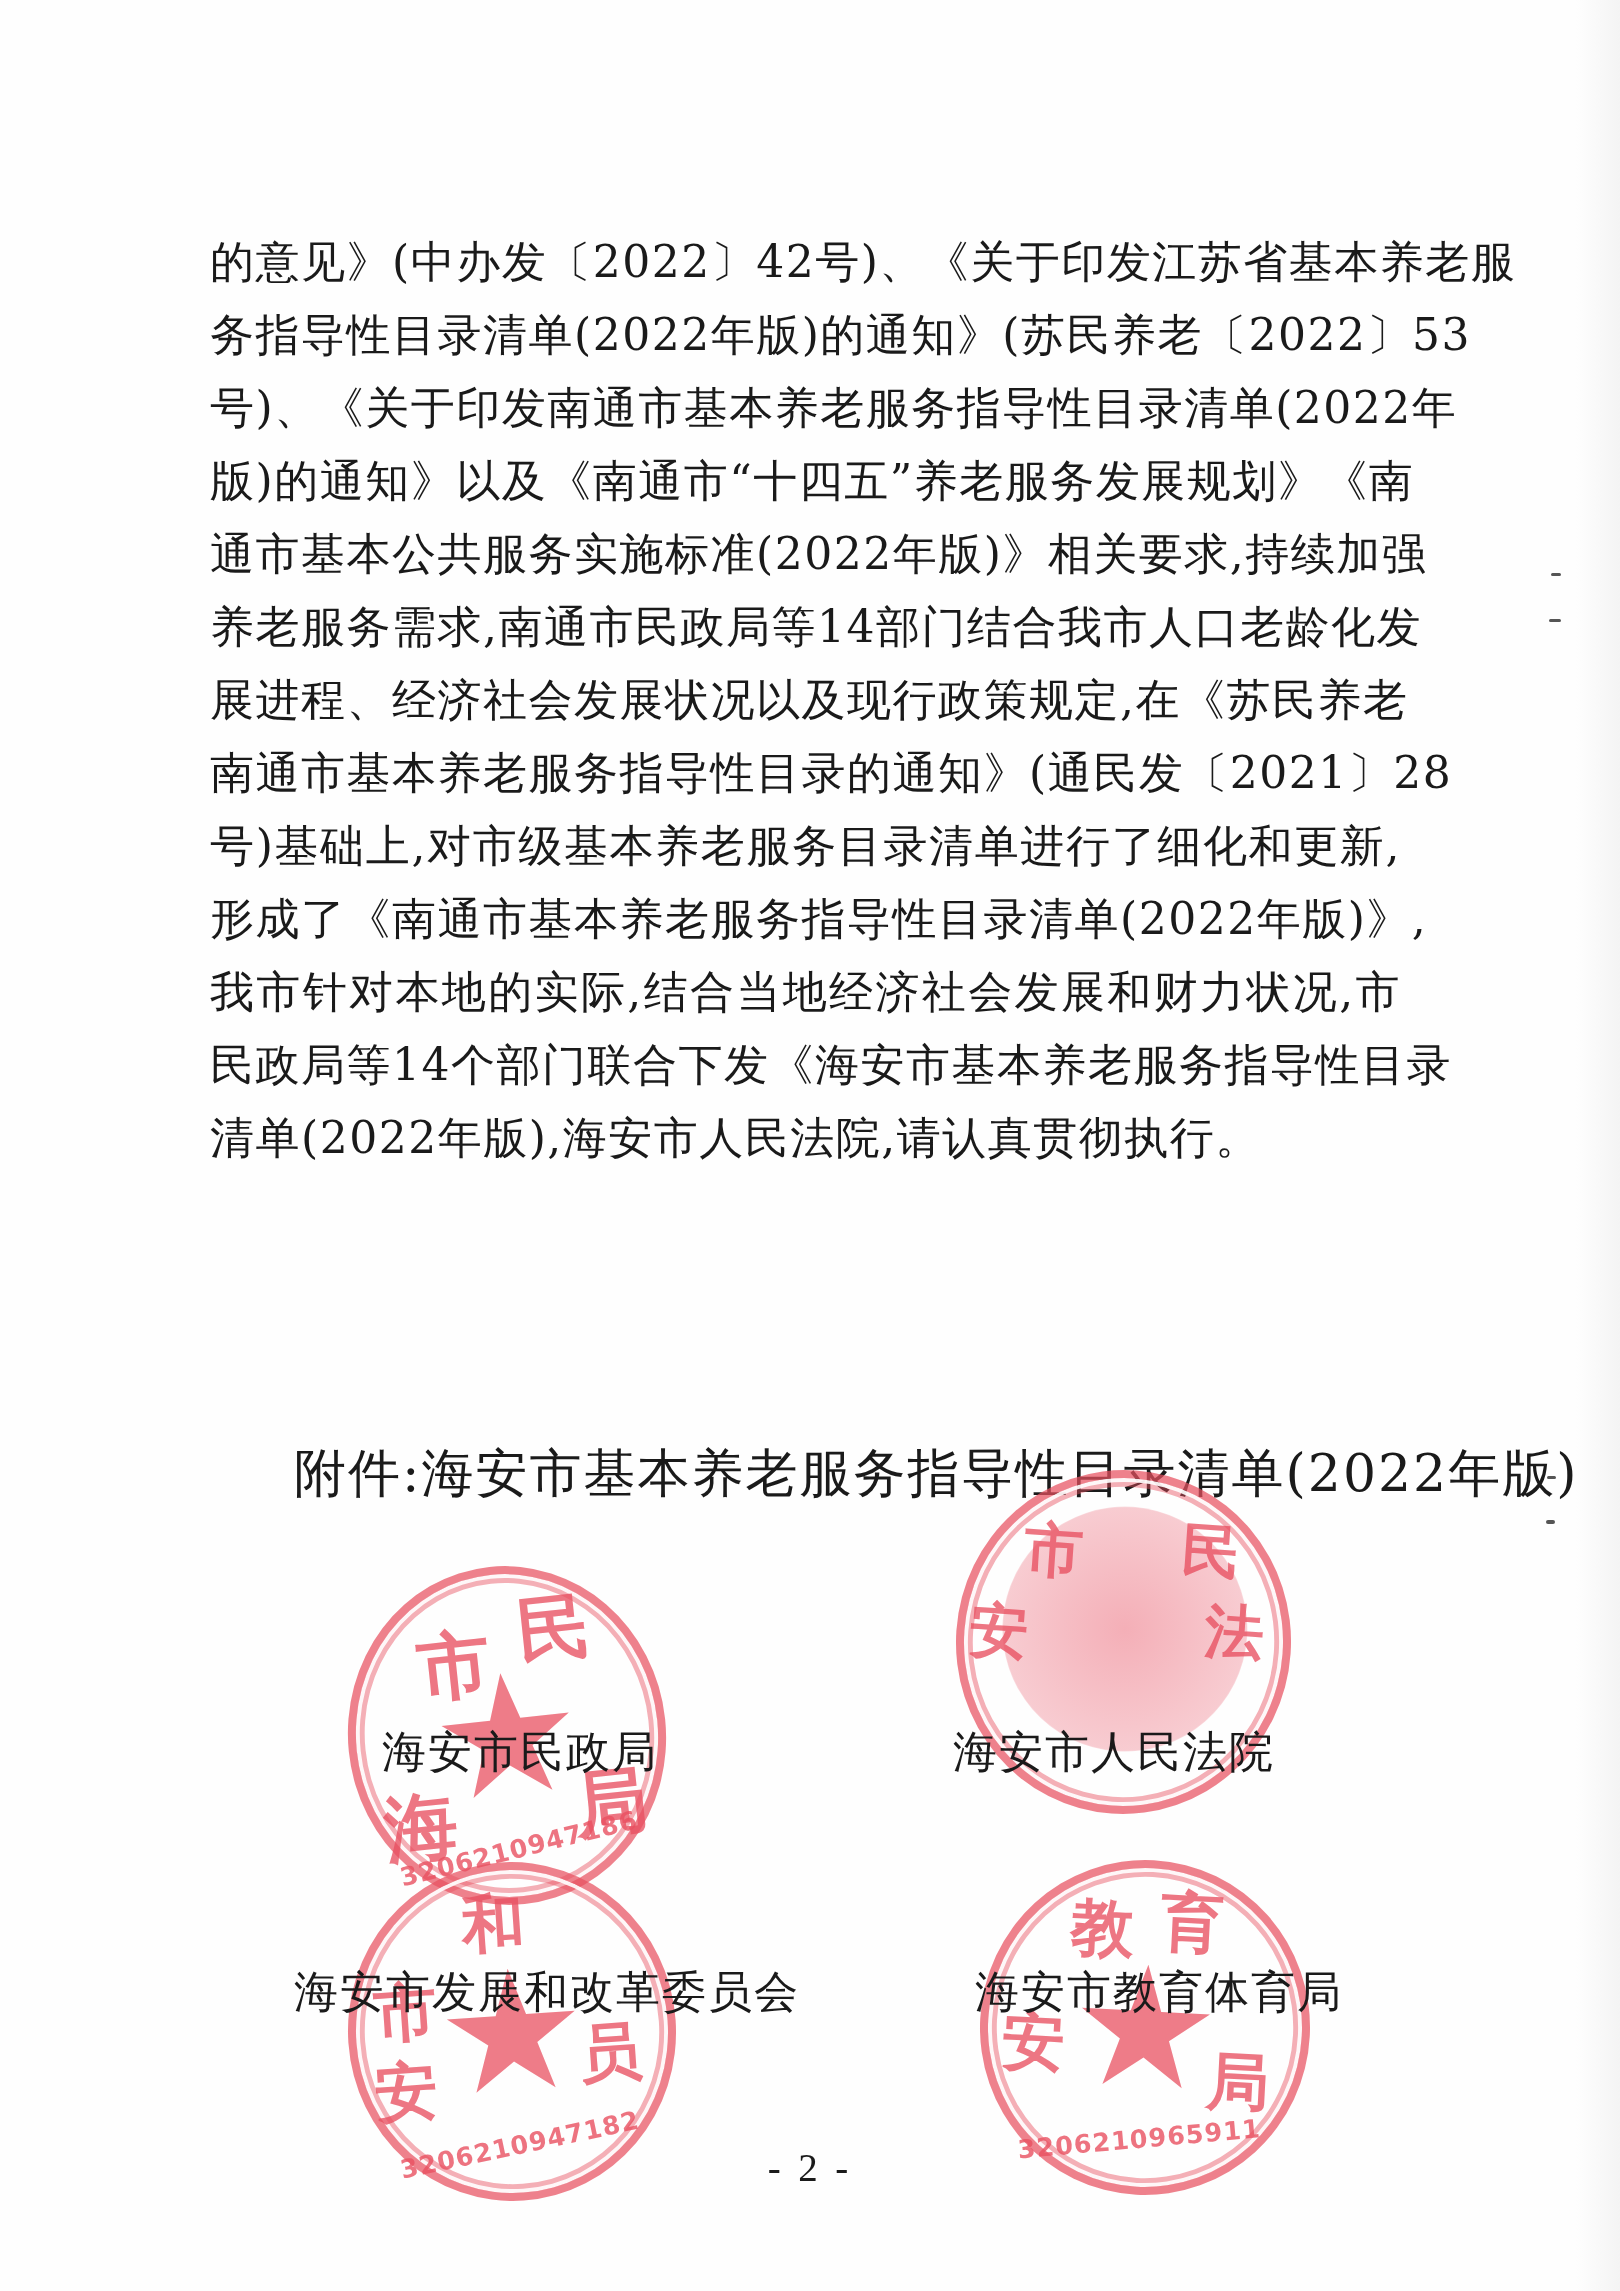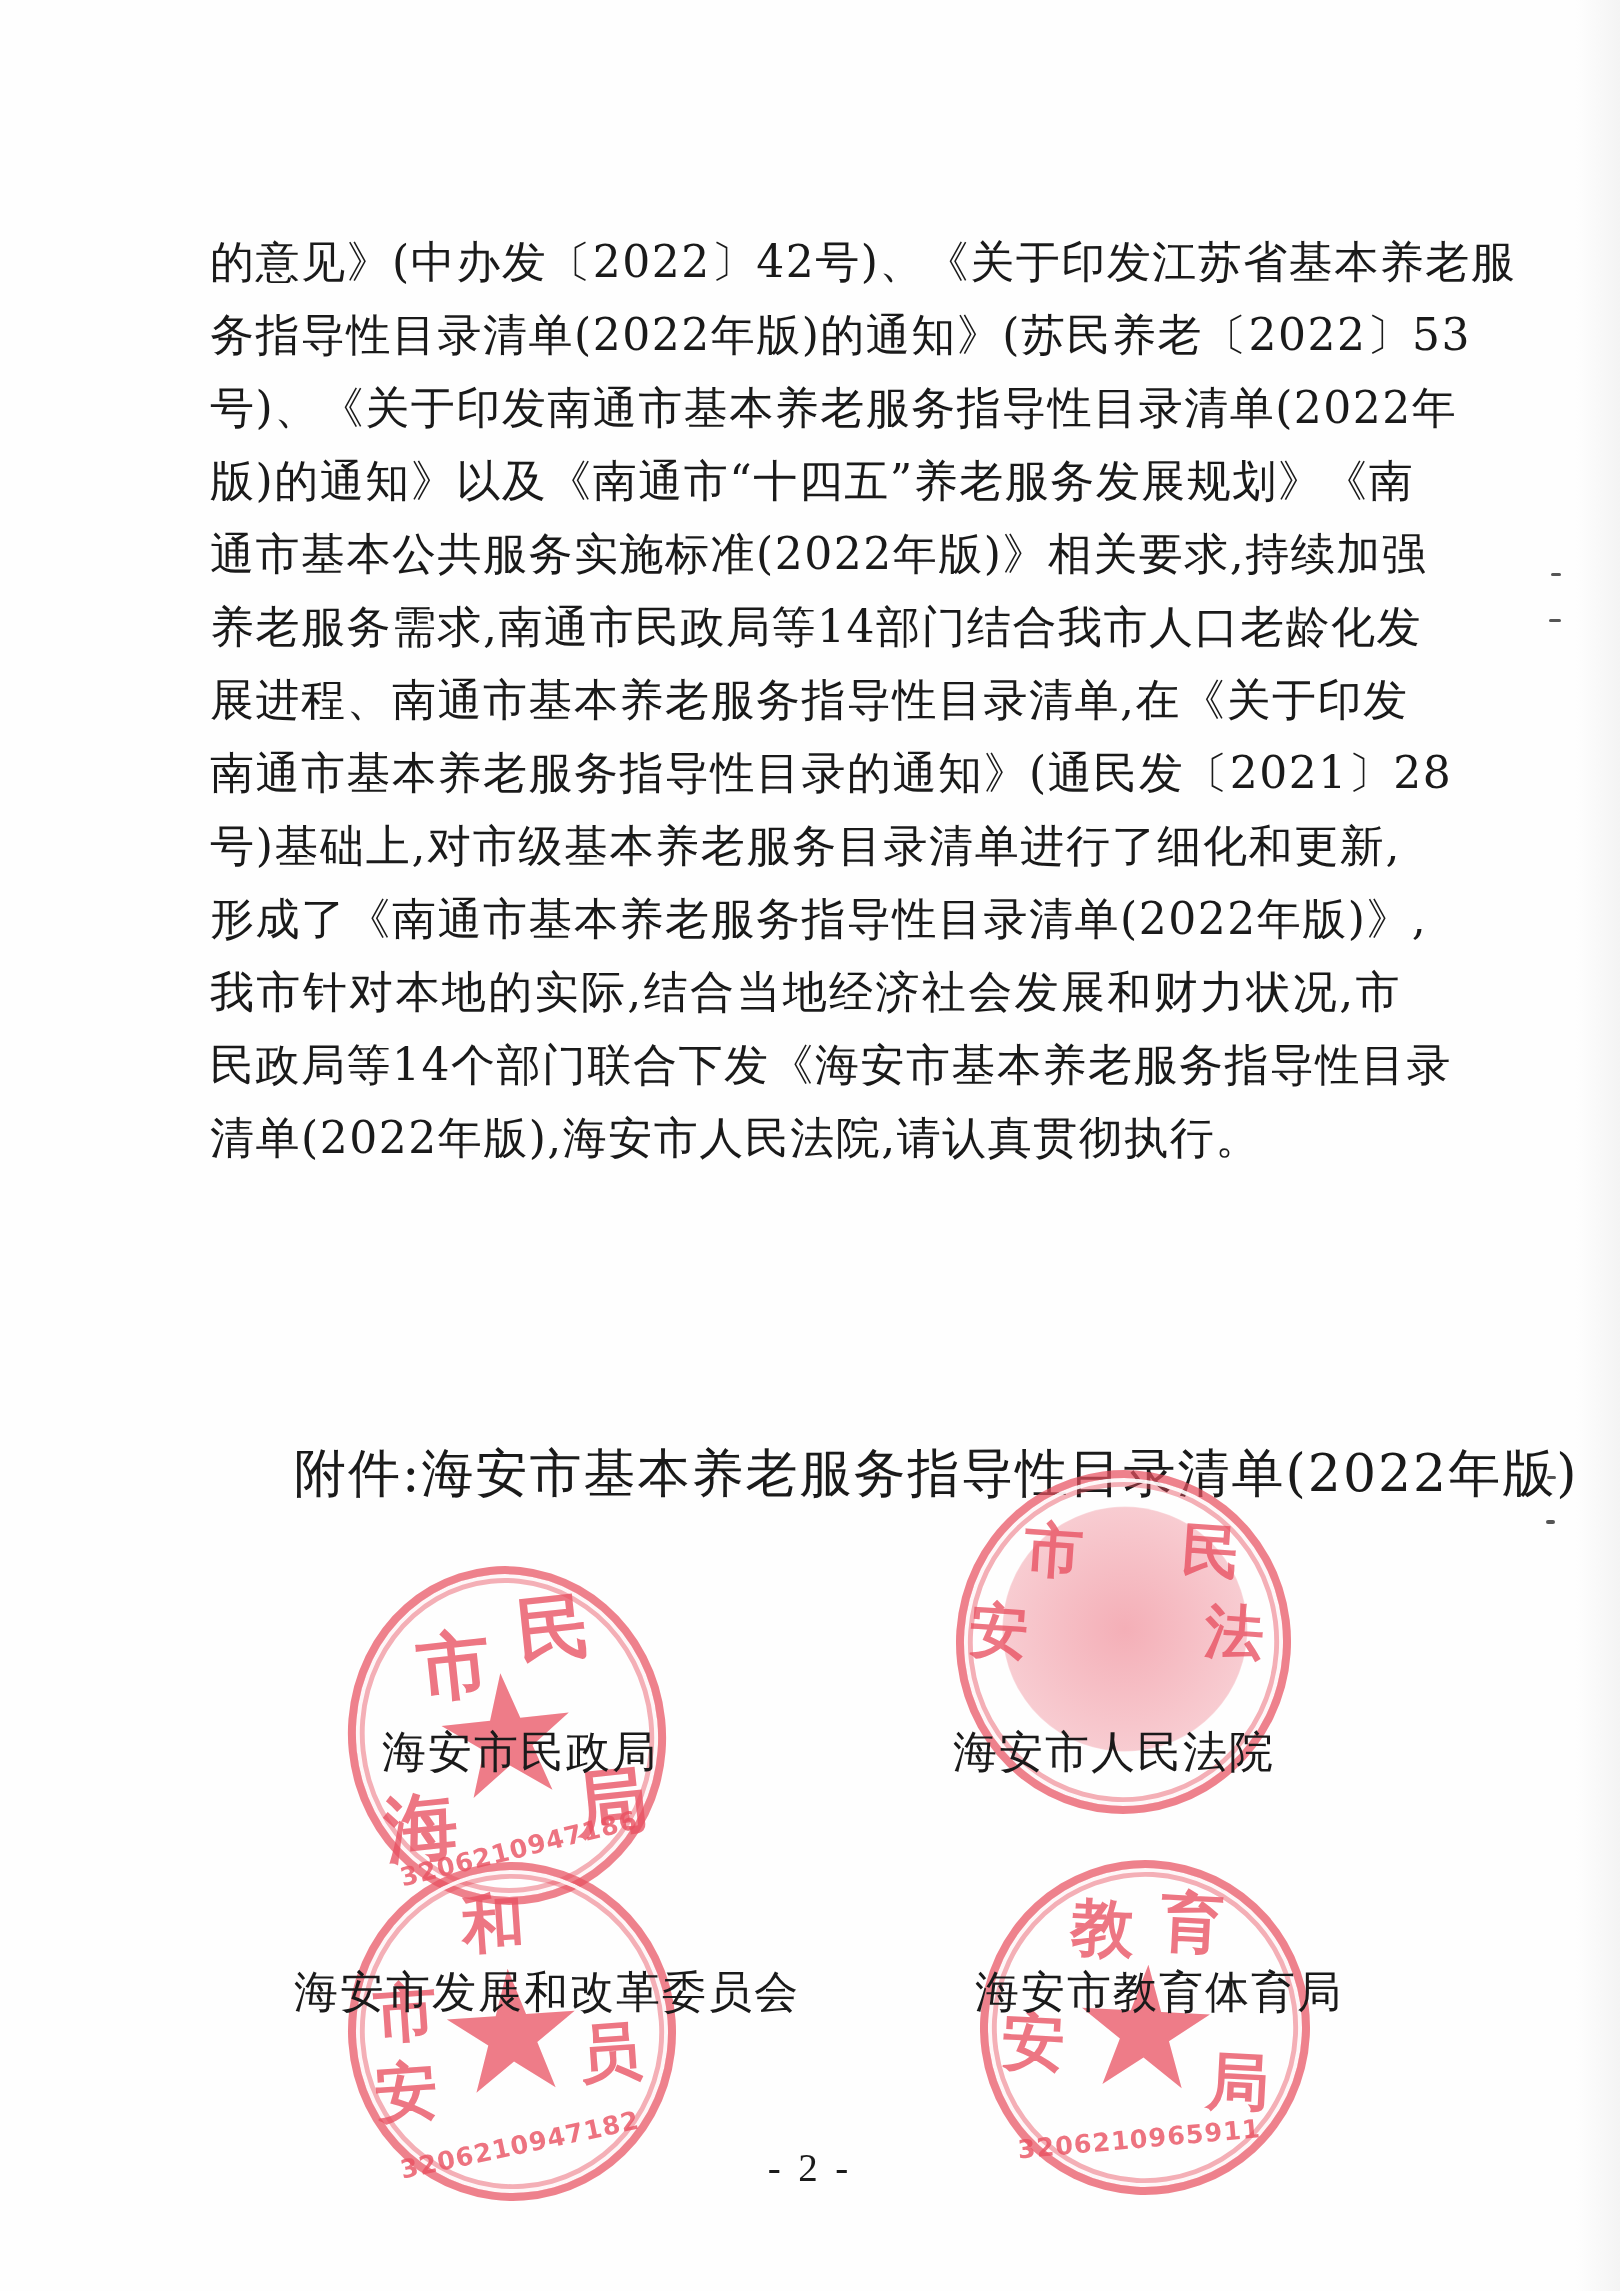--- a/index.html
+++ b/index.html
@@ -70,21 +70,21 @@
 
 <div class="right-shade"></div>
 
 <div class="body-text">
   <div class="line">的意见》(中办发〔2022〕42号)、《关于印发江苏省基本养老服</div>
   <div class="line">务指导性目录清单(2022年版)的通知》(苏民养老〔2022〕53</div>
   <div class="line">号)、《关于印发南通市基本养老服务指导性目录清单(2022年</div>
   <div class="line">版)的通知》以及《南通市“十四五”养老服务发展规划》《南</div>
   <div class="line">通市基本公共服务实施标准(2022年版)》相关要求,持续加强</div>
   <div class="line">养老服务需求,南通市民政局等14部门结合我市人口老龄化发</div>
-  <div class="line">展进程、南通市基本养老服务指导性目录清单,在《关于印发</div>
+  <div class="line">展进程、经济社会发展状况以及现行政策规定,在《苏民养老</div>
   <div class="line">南通市基本养老服务指导性目录的通知》(通民发〔2021〕28</div>
   <div class="line">号)基础上,对市级基本养老服务目录清单进行了细化和更新,</div>
   <div class="line">形成了《南通市基本养老服务指导性目录清单(2022年版)》,</div>
   <div class="line">我市针对本地的实际,结合当地经济社会发展和财力状况,市</div>
   <div class="line">民政局等14个部门联合下发《海安市基本养老服务指导性目录</div>
   <div class="line last">清单(2022年版),海安市人民法院,请认真贯彻执行。</div>
 </div>
 
 <div class="attachment">附件:海安市基本养老服务指导性目录清单(2022年版)</div>
 

